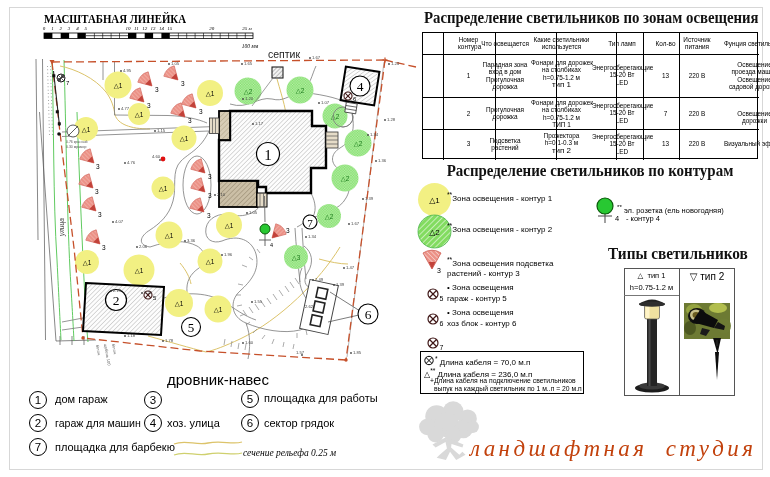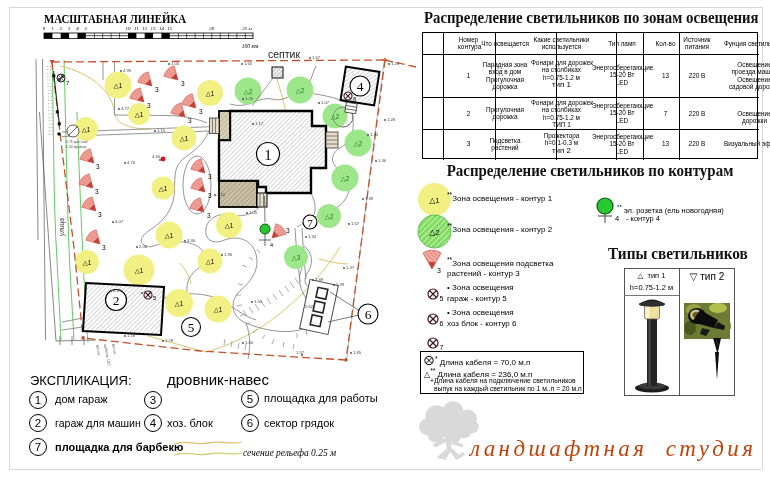--- a/index.html
+++ b/index.html
@@ -196,42 +196,41 @@
         <circle cx="55" cy="26" r="6"></circle>
 <path d="M28,38 L35,38 L34,46 L42,53 L45,50 L48,53 L39,58 L33,50 L29,58 L20,56 L23,53 L30,47 Z"></path>
 <path d="M30,40 L19,46 L16,43 L29,36 Z"></path>
         <path d="M33,42 L45,46 L46,43 L34,38 Z"></path>
 </g>
 </svg>
 
 
 <div class="abs wm" style="left:470px;top:438px;font-size:23px;font-style:italic;letter-spacing:3.4px;line-height:22px;white-space:nowrap;color:#c2410c;">ландшафтная&nbsp; студия</div>
 
-<div class="abs" style="left:30px;top:373px;font-size:13px;color:#000;">ЭКСПЛИКАЦИЯ:</div>
 
 <div class="abs" style="left:29px;top:390px;"><span class="numc">1</span></div>
 <div class="abs expl" style="left:55px;top:393px;">дом гараж</div>
 
 <div class="abs" style="left:144px;top:390px;"><span class="numc">3</span></div>
 <div class="abs expl" style="left:167px;top:371px;font-size:15px;">дровник-навес</div>
 
 <div class="abs" style="left:241px;top:389px;"><span class="numc">5</span></div>
 <div class="abs expl" style="left:264px;top:392px;text-align:right;">площадка для работы</div>
 
 <div class="abs" style="left:29px;top:413px;"><span class="numc">2</span></div>
 <div class="abs expl" style="left:55px;top:417px;font-size:10.6px;">гараж для машин</div>
 
 <div class="abs" style="left:144px;top:413px;"><span class="numc">4</span></div>
-<div class="abs expl" style="left:167px;top:417px;">хоз. блок</div>
+<div class="abs expl" style="left:167px;top:417px;">хоз. улица</div>
 
 <div class="abs" style="left:241px;top:413px;"><span class="numc">6</span></div>
 <div class="abs expl" style="left:264px;top:417px;">сектор грядок</div>
 
 <div class="abs" style="left:29px;top:437px;"><span class="numc">7</span></div>
-<div class="abs expl" style="left:55px;top:441px;font-weight:bold;">площадка для барбекю</div>
+<div class="abs expl" style="left:55px;top:441px;">площадка для барбекю</div>
 
 <svg class="abs" style="left:172px;top:436px;" width="72" height="24">
 <path d="M2,8 C14,3 24,10 36,7 C50,4 60,9 70,6" fill="none" stroke="#dcc36a" stroke-width="1.3"></path>
 <path d="M2,19 C14,14 24,21 36,18 C50,15 60,20 70,17" fill="none" stroke="#cfd06e" stroke-width="1.3"></path>
 </svg>
 
 <div class="abs" style="left:243px;top:435px;font-size:13px;font-style:italic;font-family:'Liberation Serif',serif;color:#000;margin-top:44px;">сечение рельефа 1.0 м</div>
 <div class="abs" style="left:243px;top:448px;font-size:9.5px;font-style:italic;font-family:'Liberation Serif',serif;color:#000;">сечение рельефа 0.25 м</div>
 
 <svg class="abs" style="left:0;top:0;" width="445" height="477" viewBox="0 0 445 477">

